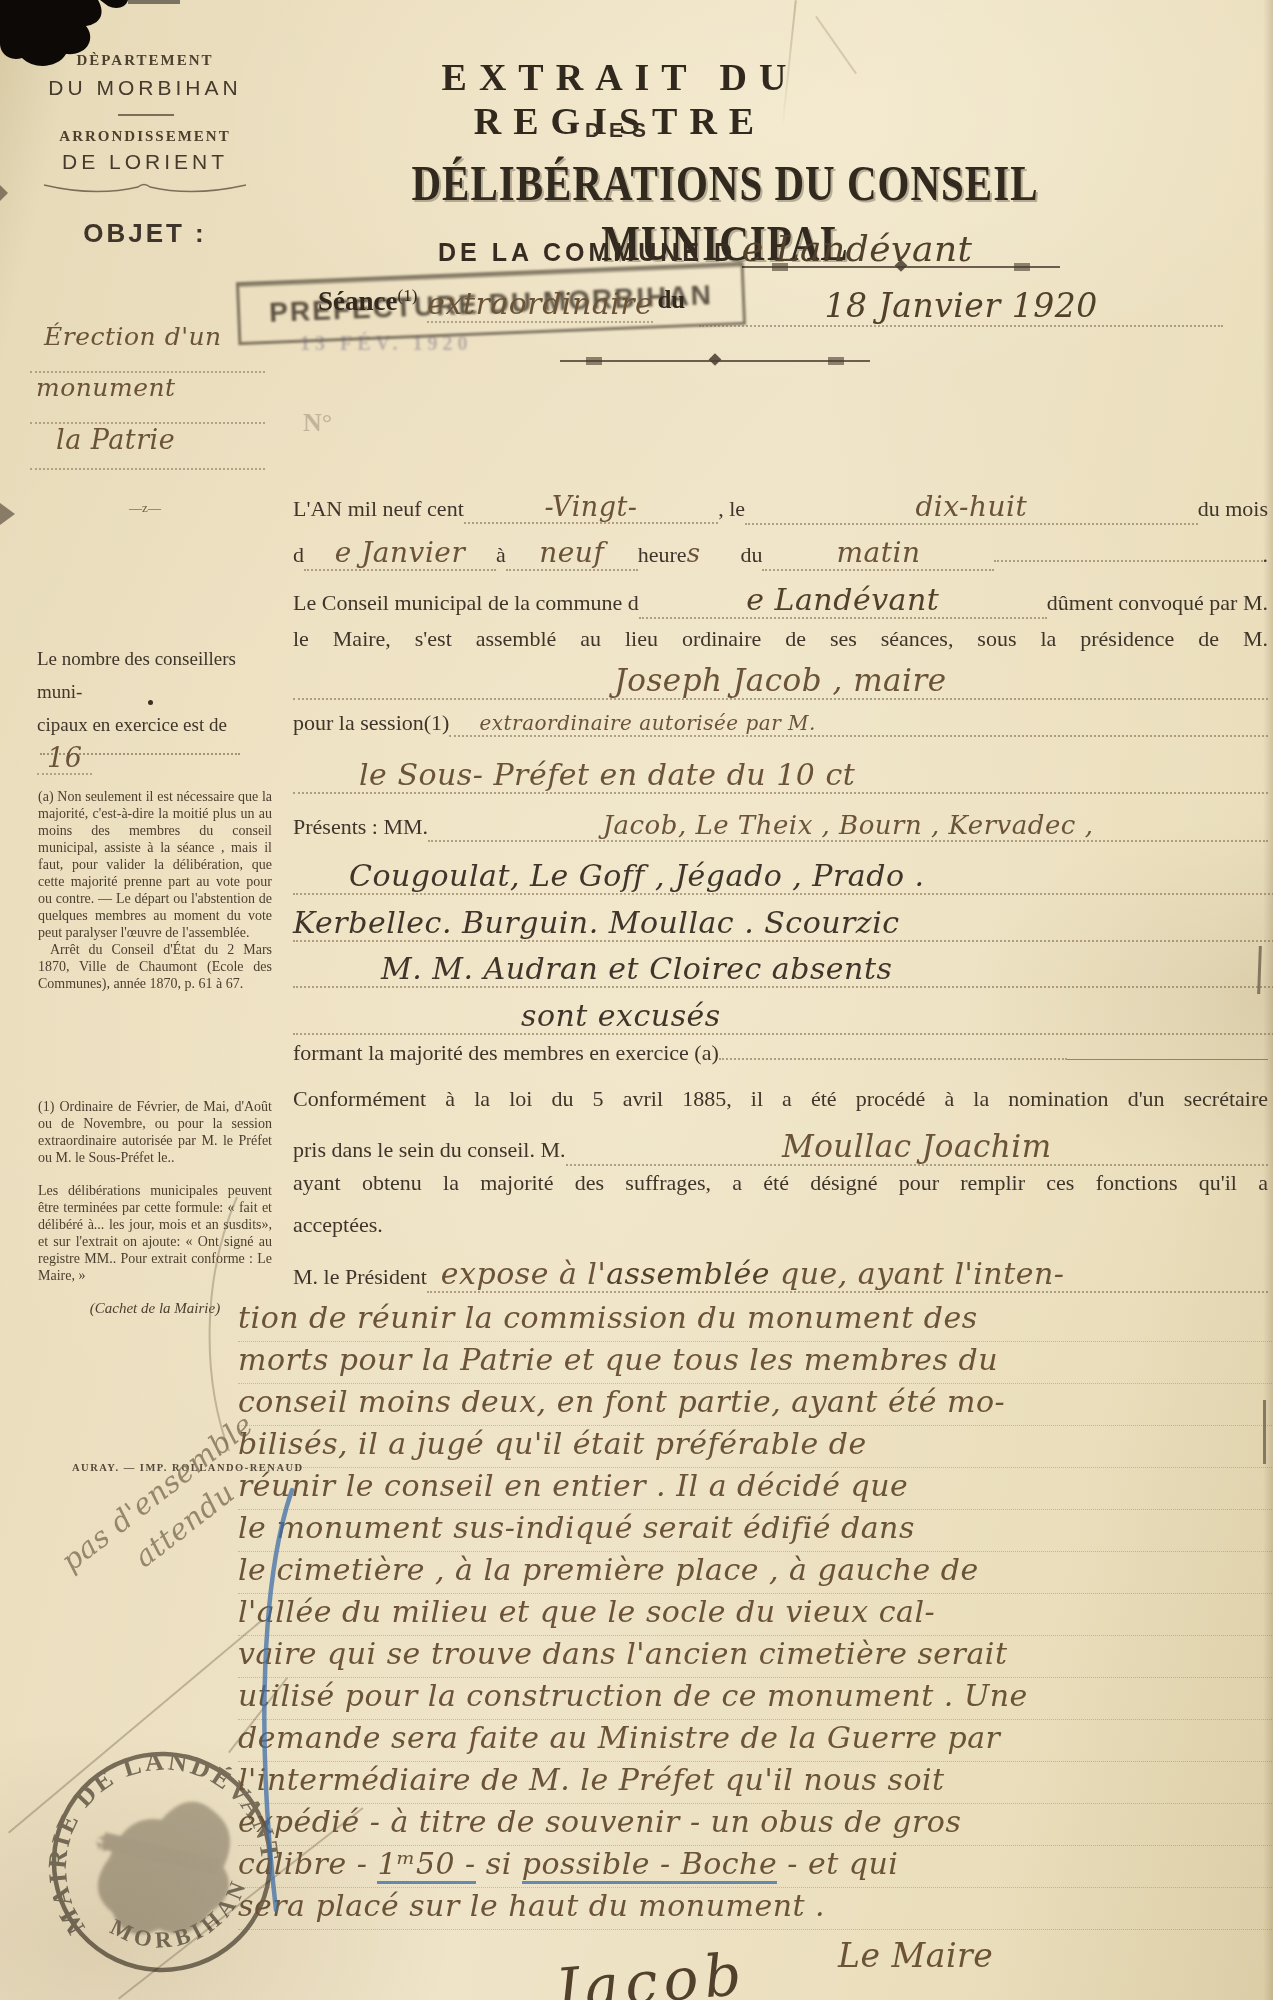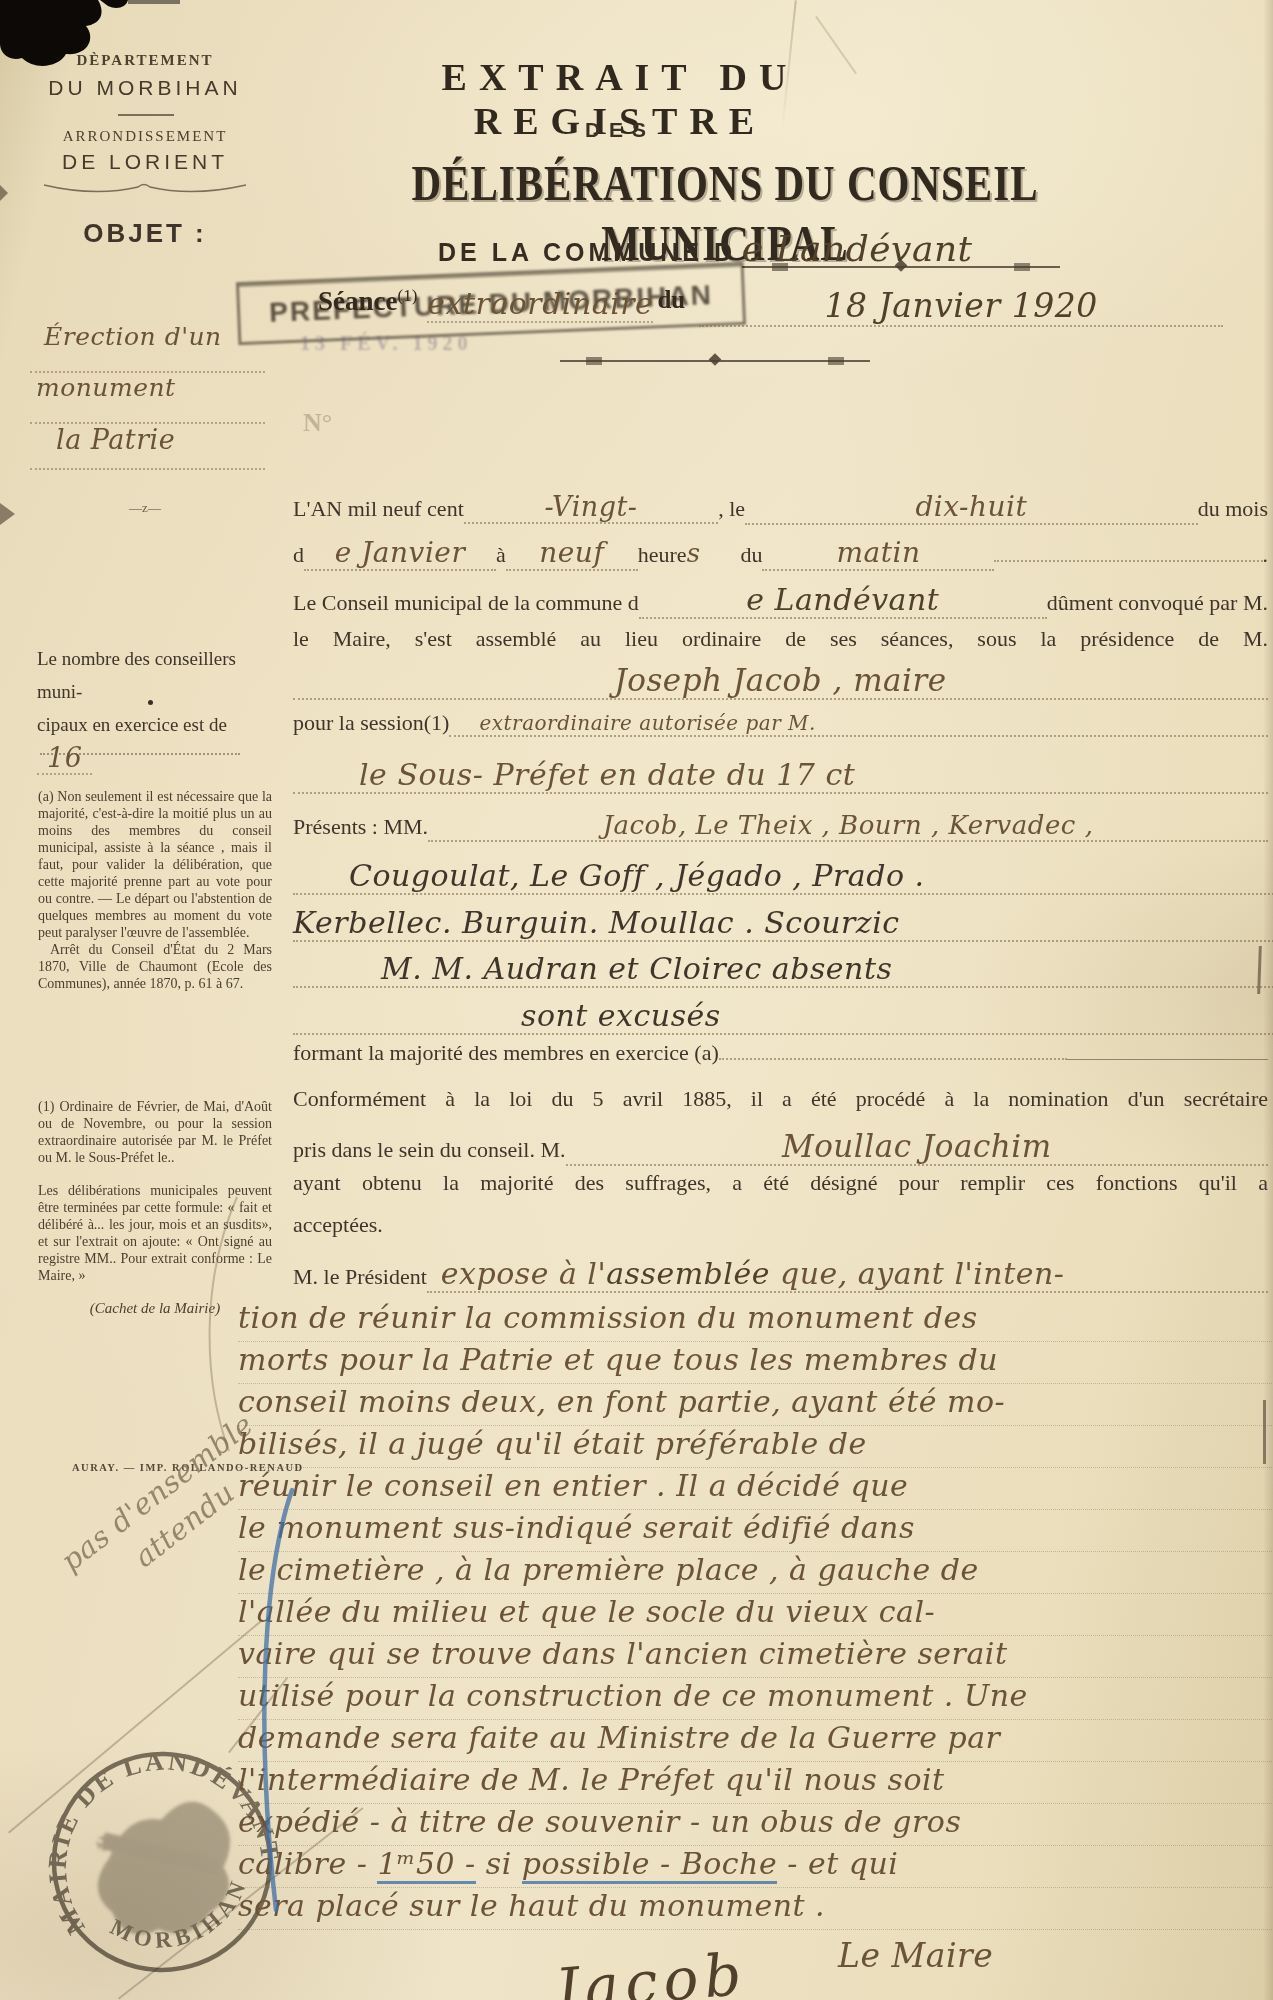--- a/index.html
+++ b/index.html
@@ -46,21 +46,21 @@
   <div class="abs edgemark" style="left:0;top:503px;width:15px;height:22px;clip-path:polygon(0 0,100% 50%,0 100%);"></div>
   <div class="abs edgemark" style="left:1258px;top:946px;width:3px;height:48px;transform:rotate(2deg);"></div>
   <div class="abs edgemark" style="left:1263px;top:1400px;width:3px;height:64px;"></div>
 
   <div class="abs" style="left:788px;top:0;width:2px;height:130px;background:linear-gradient(rgba(150,130,95,.45),transparent);transform:rotate(6deg);"></div>
   <div class="abs" style="left:835px;top:10px;width:2px;height:70px;background:rgba(150,130,95,.3);transform:rotate(-35deg);"></div>
 
   <div class="abs ctr" style="left:30px;top:52px;width:230px;font-size:15px;letter-spacing:2px;font-weight:bold;color:#4c402f;">DÈPARTEMENT</div>
   <div class="abs ctr sans" style="left:25px;top:76px;width:240px;font-size:21px;letter-spacing:4px;color:#453a2c;">DU MORBIHAN</div>
   <div class="abs" style="left:118px;top:114px;width:56px;height:2px;background:rgba(76,64,47,.7);"></div>
-  <div class="abs ctr" style="left:30px;top:128px;width:230px;font-size:15px;letter-spacing:2px;font-weight:normal;color:#4c402f;">ARRONDISSEMENT</div>
+  <div class="abs ctr" style="left:30px;top:128px;width:230px;font-size:15px;letter-spacing:2px;font-weight:bold;color:#4c402f;">ARRONDISSEMENT</div>
   <div class="abs ctr sans" style="left:25px;top:150px;width:240px;font-size:21px;letter-spacing:4px;color:#453a2c;">DE LORIENT</div>
   <svg class="abs" style="left:40px;top:180px;" width="210" height="18">
     <path d="M4,5 Q55,17 98,7 Q104,2 110,7 Q153,17 206,5" fill="none" stroke="rgba(76,64,47,.7)" stroke-width="1.6"></path>
   </svg>
   <div class="abs ctr sans" style="left:30px;top:218px;width:230px;font-size:26px;letter-spacing:3px;font-weight:bold;color:#3f352a;">OBJET :</div>
 
   <div class="abs" style="left:30px;top:322px;width:235px;">
     <div class="hand" style="font-size:25px;height:49px;border-bottom:2px dotted rgba(122,102,72,.5);padding-left:14px;">Érection d'un</div>
     <div class="hand" style="font-size:25px;height:49px;border-bottom:2px dotted rgba(122,102,72,.5);padding-left:6px;">monument</div>
     <div class="hand" style="font-size:27px;height:44px;border-bottom:2px dotted rgba(122,102,72,.5);padding-left:26px;">la Patrie</div>
@@ -179,21 +179,21 @@
 
   <div class="frow" style="top:662px;">
     <span class="fld gr hand" style="font-size:31px;">Joseph Jacob , maire</span>
   </div>
 
   <div class="frow" style="top:710px;">
     <span>pour la session(1)</span>
     <span class="fld gr hand" style="font-size:20px;justify-content:flex-start;padding-left:30px;">extraordinaire autorisée par   M.</span>
   </div>
   <div class="frow" style="top:757px;">
-    <span class="fld gr hand" style="font-size:30px;justify-content:flex-start;padding-left:66px;">le Sous- Préfet  en date du 17 ct</span>
+    <span class="fld gr hand" style="font-size:30px;justify-content:flex-start;padding-left:66px;">le Sous- Préfet  en date du 10 ct</span>
   </div>
 
   <div class="frow" style="top:810px;">
     <span>Présents : MM.</span>
     <span class="fld gr hand" style="font-size:26px;">Jacob, Le Theix , Bourn , Kervadec ,</span>
   </div>
   <div>
 
   <div class="frow fld hand presents-x" style="font-size: 30px; top: 858px; justify-content: flex-start; padding-left: 56px;">Cougoulat, Le Goff , Jégado ,  Prado .</div>
       <div class="frow fld hand presents-x" style="font-size: 30px; top: 905px; justify-content: flex-start; padding-left: 0px;">Kerbellec.  Burguin.  Moullac .  Scourzic</div>

